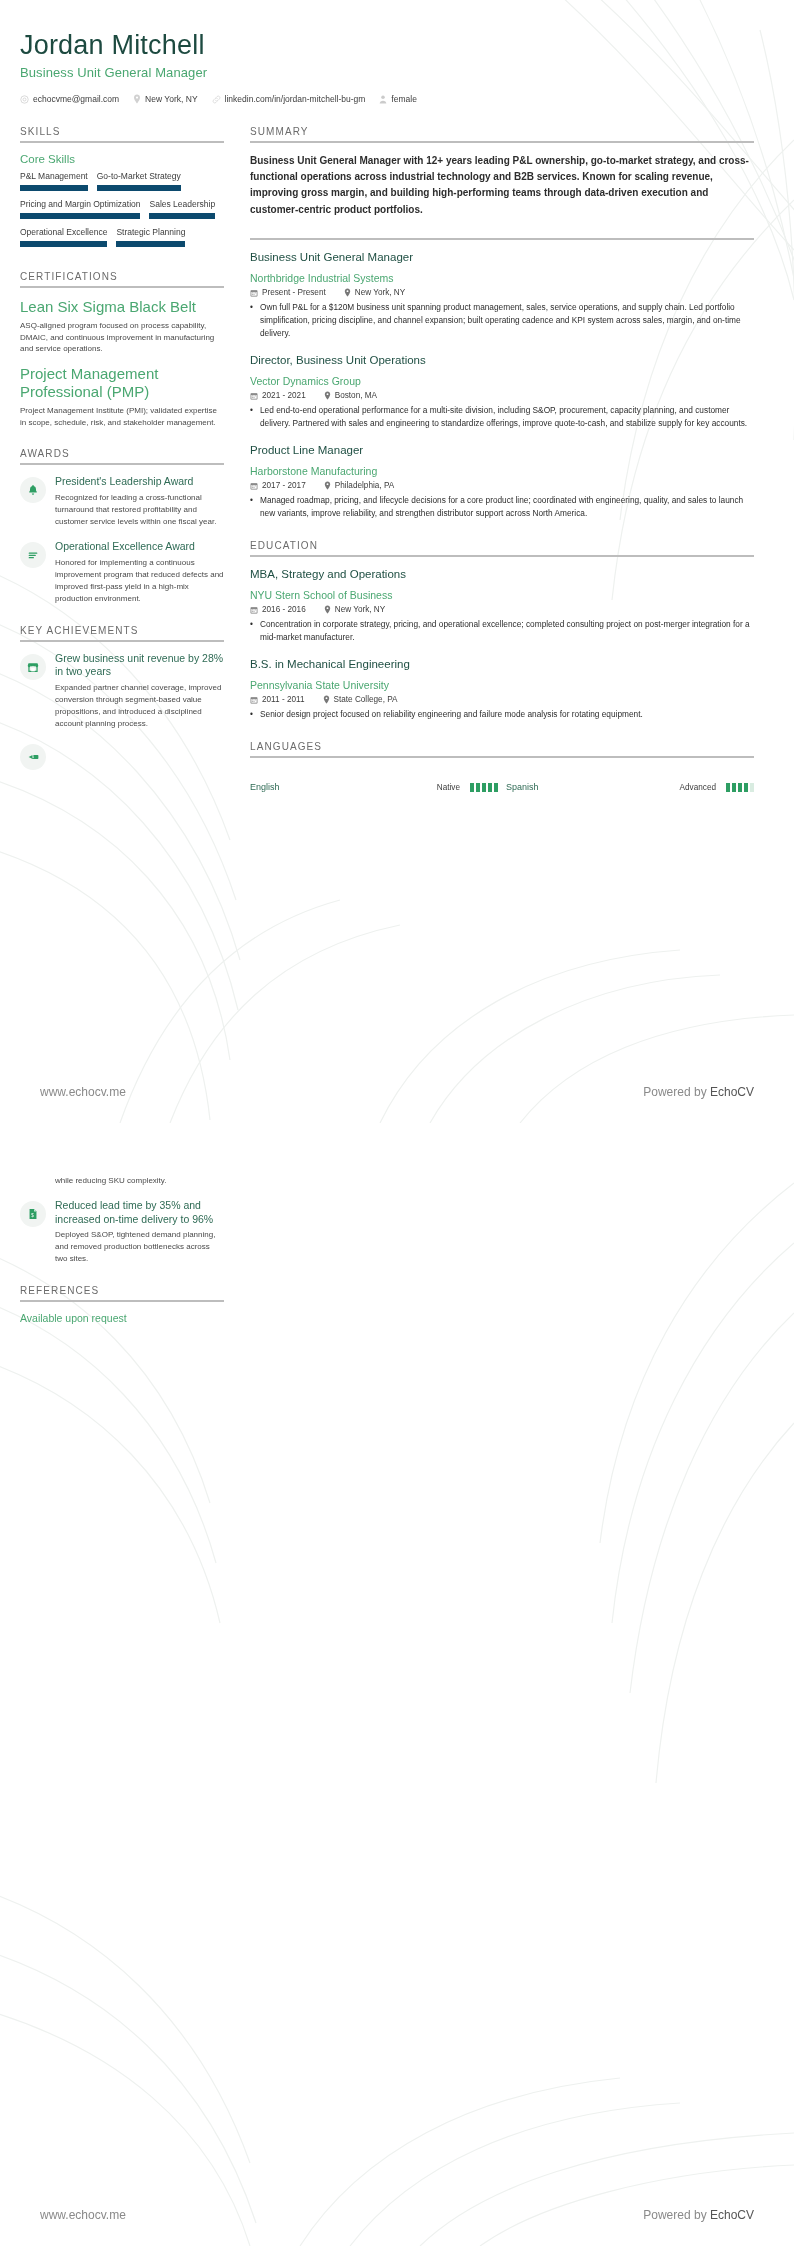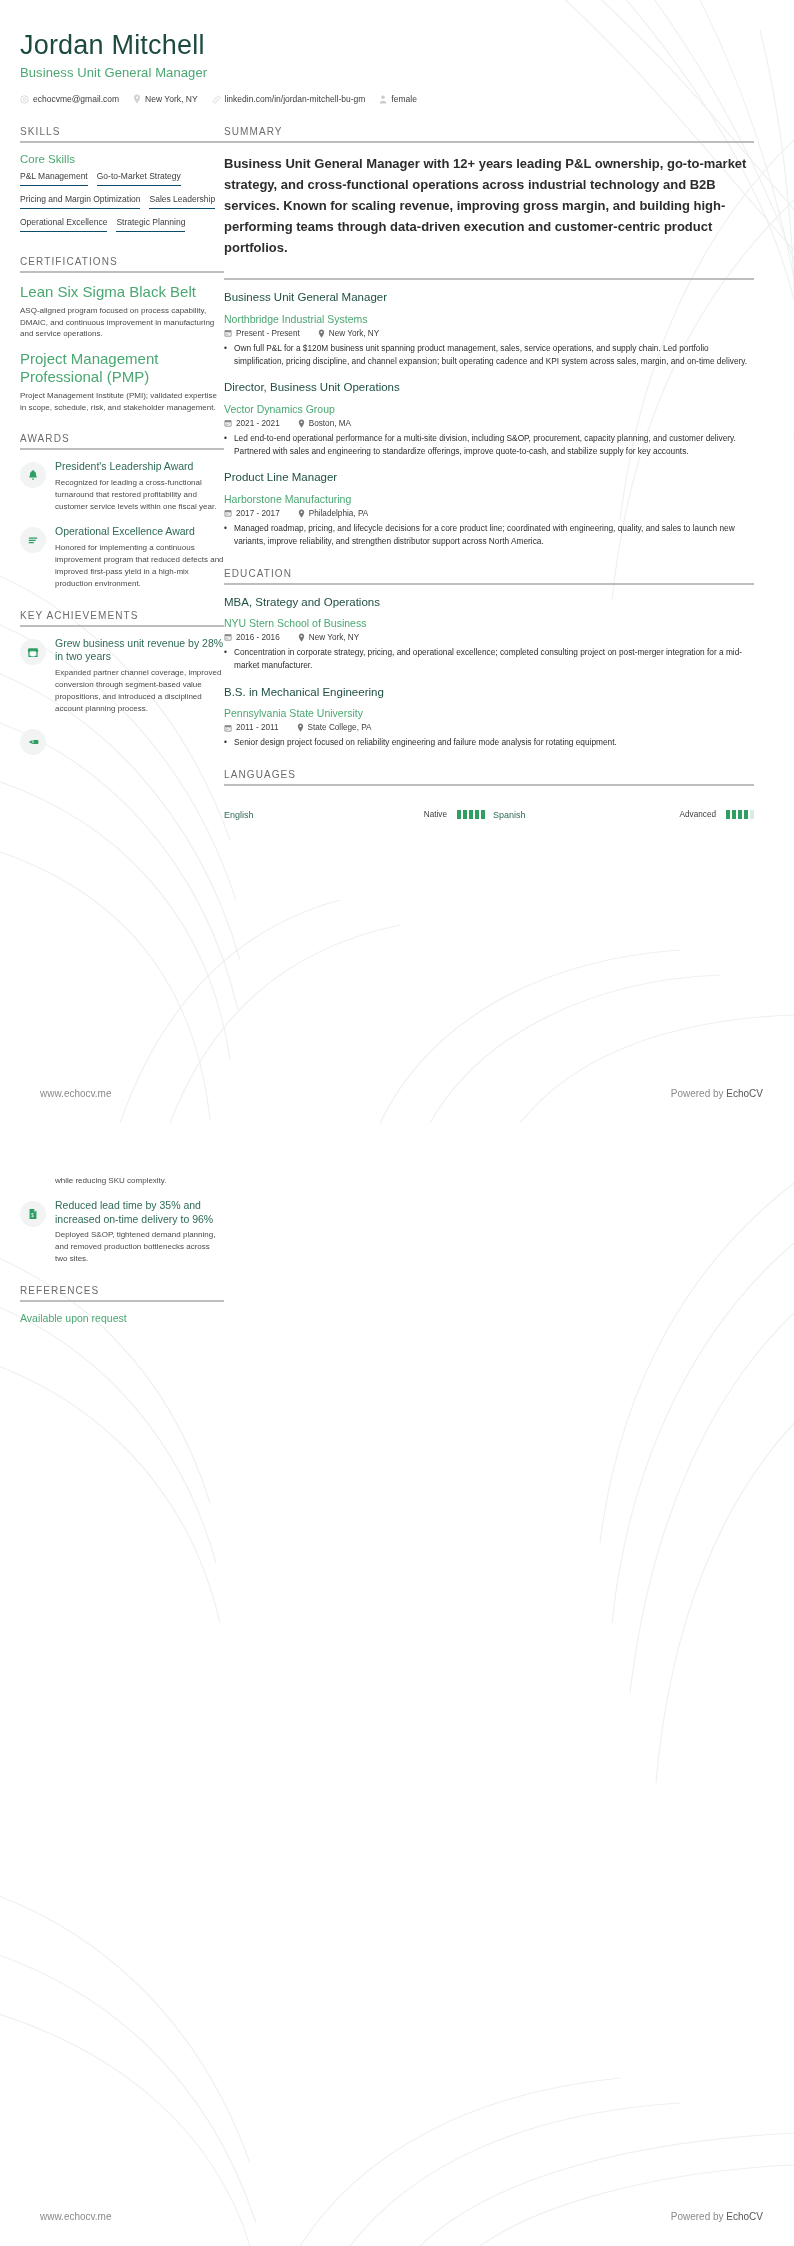--- a/index.html
+++ b/index.html
@@ -52,21 +52,21 @@
     align-items: center;
     gap: 14px;
     margin-top: 14px;
     font-size: 8.5px;
     color: #3d3d3d;
   }
   .contact-item { display: flex; align-items: center; gap: 4px; white-space: nowrap; }
   .contact-item svg { display: block; opacity: .45; }
 
   
-  .cols { display: flex; margin-top: 22px; }
+  .cols { display: flex; gap: 26px; margin-top: 22px; }
   .col-left { width: 204px; flex: 0 0 204px; }
   .col-right { flex: 1 1 auto; }
 
   .sec-title {
     font-size: 10px;
     letter-spacing: 1.1px;
     color: #6b6b6b;
     text-transform: uppercase;
     padding-bottom: 4px;
   }
@@ -80,21 +80,21 @@
   
   .skill-group-name {
     font-size: 11.5px;
     color: #4aa771;
     margin-bottom: 6px;
   }
   .skill-tags { display: flex; flex-wrap: wrap; gap: 4px 9px; }
   .skill-tag {
     font-size: 8.5px;
     color: #3c3c3c;
-    border-bottom: 1px solid #0c4a6e;
+    border-bottom: 6px solid #0c4a6e;
     padding-bottom: 3px;
     margin-bottom: 4px;
     line-height: 1.3;
   }
 
   
   .cert { margin-bottom: 10px; }
   .cert-name {
     font-size: 15px;
     color: #4aa771;
@@ -127,21 +127,21 @@
   }
   .idesc {
     font-size: 8px;
     color: #4a4a4a;
     line-height: 1.5;
   }
   .ref-text { font-size: 10.5px; color: #4aa771; }
 
   
   .summary-text {
-    font-size: 13px;
+    font-size: 10px;
     color: #2d2d2d;
     line-height: 1.62;
     font-weight: 600;
   }
   .entry { margin-bottom: 13px; }
   .entry-title {
     font-size: 11.5px;
     color: #1f4f43;
     line-height: 1.25;
   }
@@ -181,26 +181,26 @@
   .lang-cell { display: flex; align-items: center; gap: 10px; flex: 1 1 0; }
   .lang-name { flex: 1 1 auto; }
   .lang-level { font-size: 8.2px; color: #3d3d3d; }
   .bars { display: flex; gap: 2px; }
   .bar { width: 4px; height: 9px; background: #2e9e63; }
   .bar.off { background: #d9ece1; }
 
   
   .footer {
     position: absolute;
-    left: 40px; right: 31px;
+    left: 40px; right: 40px;
     bottom: 24px;
     display: flex;
     justify-content: space-between;
     align-items: center;
-    font-size: 10px;
+    font-size: 12px;
     color: #8a8a8a;
     z-index: 2;
   }
   .footer .brand { font-weight: 400; color: #555; }
 </style>
 </head>
 <body>
 
 <div class="page">
   <svg class="bg-svg" viewBox="0 0 794 1123">

